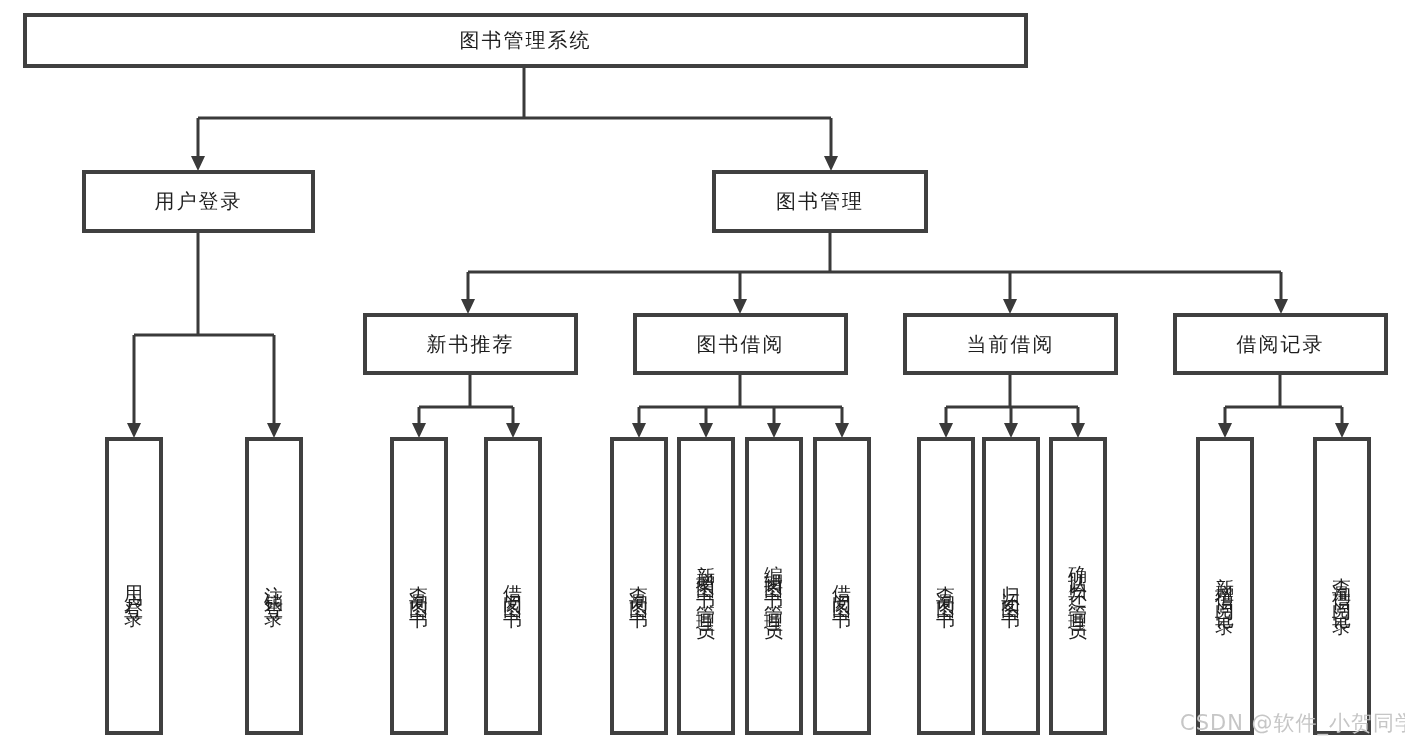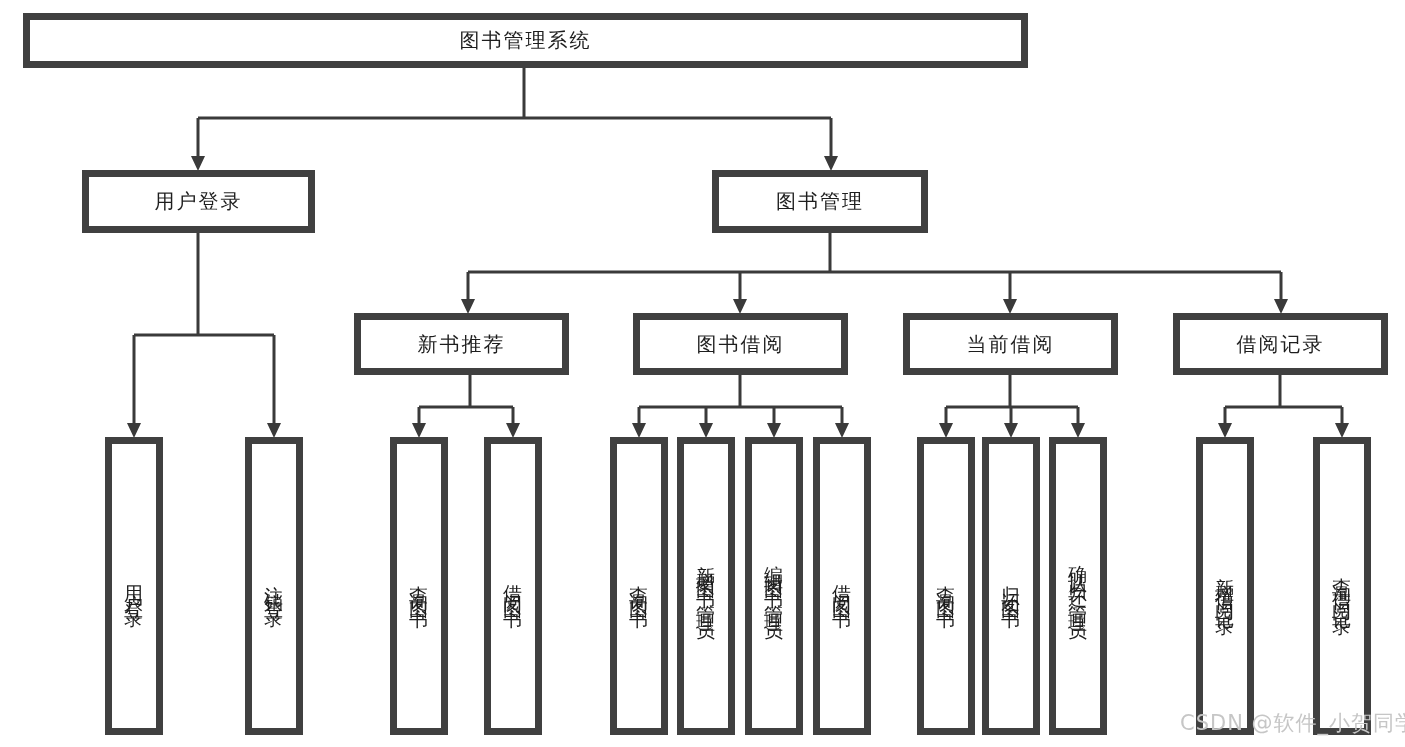--- a/index.html
+++ b/index.html
@@ -7,21 +7,21 @@
     position:relative;
     width:1405px;height:747px;
     background:#ffffff;
     font-family:"DejaVu Sans","Liberation Sans",sans-serif;
     overflow:hidden;
   }
   svg.connectors{position:absolute;left:0;top:0;z-index:1;}
   .node{
     position:absolute;
     box-sizing:border-box;
-    border:7px solid #404040;
+    border:4px solid #404040;
     background:#ffffff;
     display:flex;align-items:center;justify-content:center;
     z-index:2;
   }
   .node .lbl{
     font-size:20px;
     color:#1e1e1e;
     letter-spacing:2px;
     white-space:nowrap;
   }
@@ -95,21 +95,21 @@
     <span class="lbl">图书管理系统</span>
   </div>
 
   <div class="node h" style="left:82px;top:170px;width:233px;height:63px">
     <span class="lbl">用户登录</span>
   </div>
   <div class="node h" style="left:712px;top:170px;width:216px;height:63px">
     <span class="lbl">图书管理</span>
   </div>
 
-  <div class="node h" style="left:354px;top:313px;width:215px;height:62px">
+  <div class="node h" style="left:363px;top:313px;width:215px;height:62px">
     <span class="lbl">新书推荐</span>
   </div>
   <div class="node h" style="left:903px;top:313px;width:215px;height:62px">
     <span class="lbl">当前借阅</span>
   </div>
   <div class="node h" style="left:633px;top:313px;width:215px;height:62px">
     <span class="lbl">图书借阅</span>
   </div>
   <div class="node h" style="left:1173px;top:313px;width:215px;height:62px">
     <span class="lbl">借阅记录</span>

